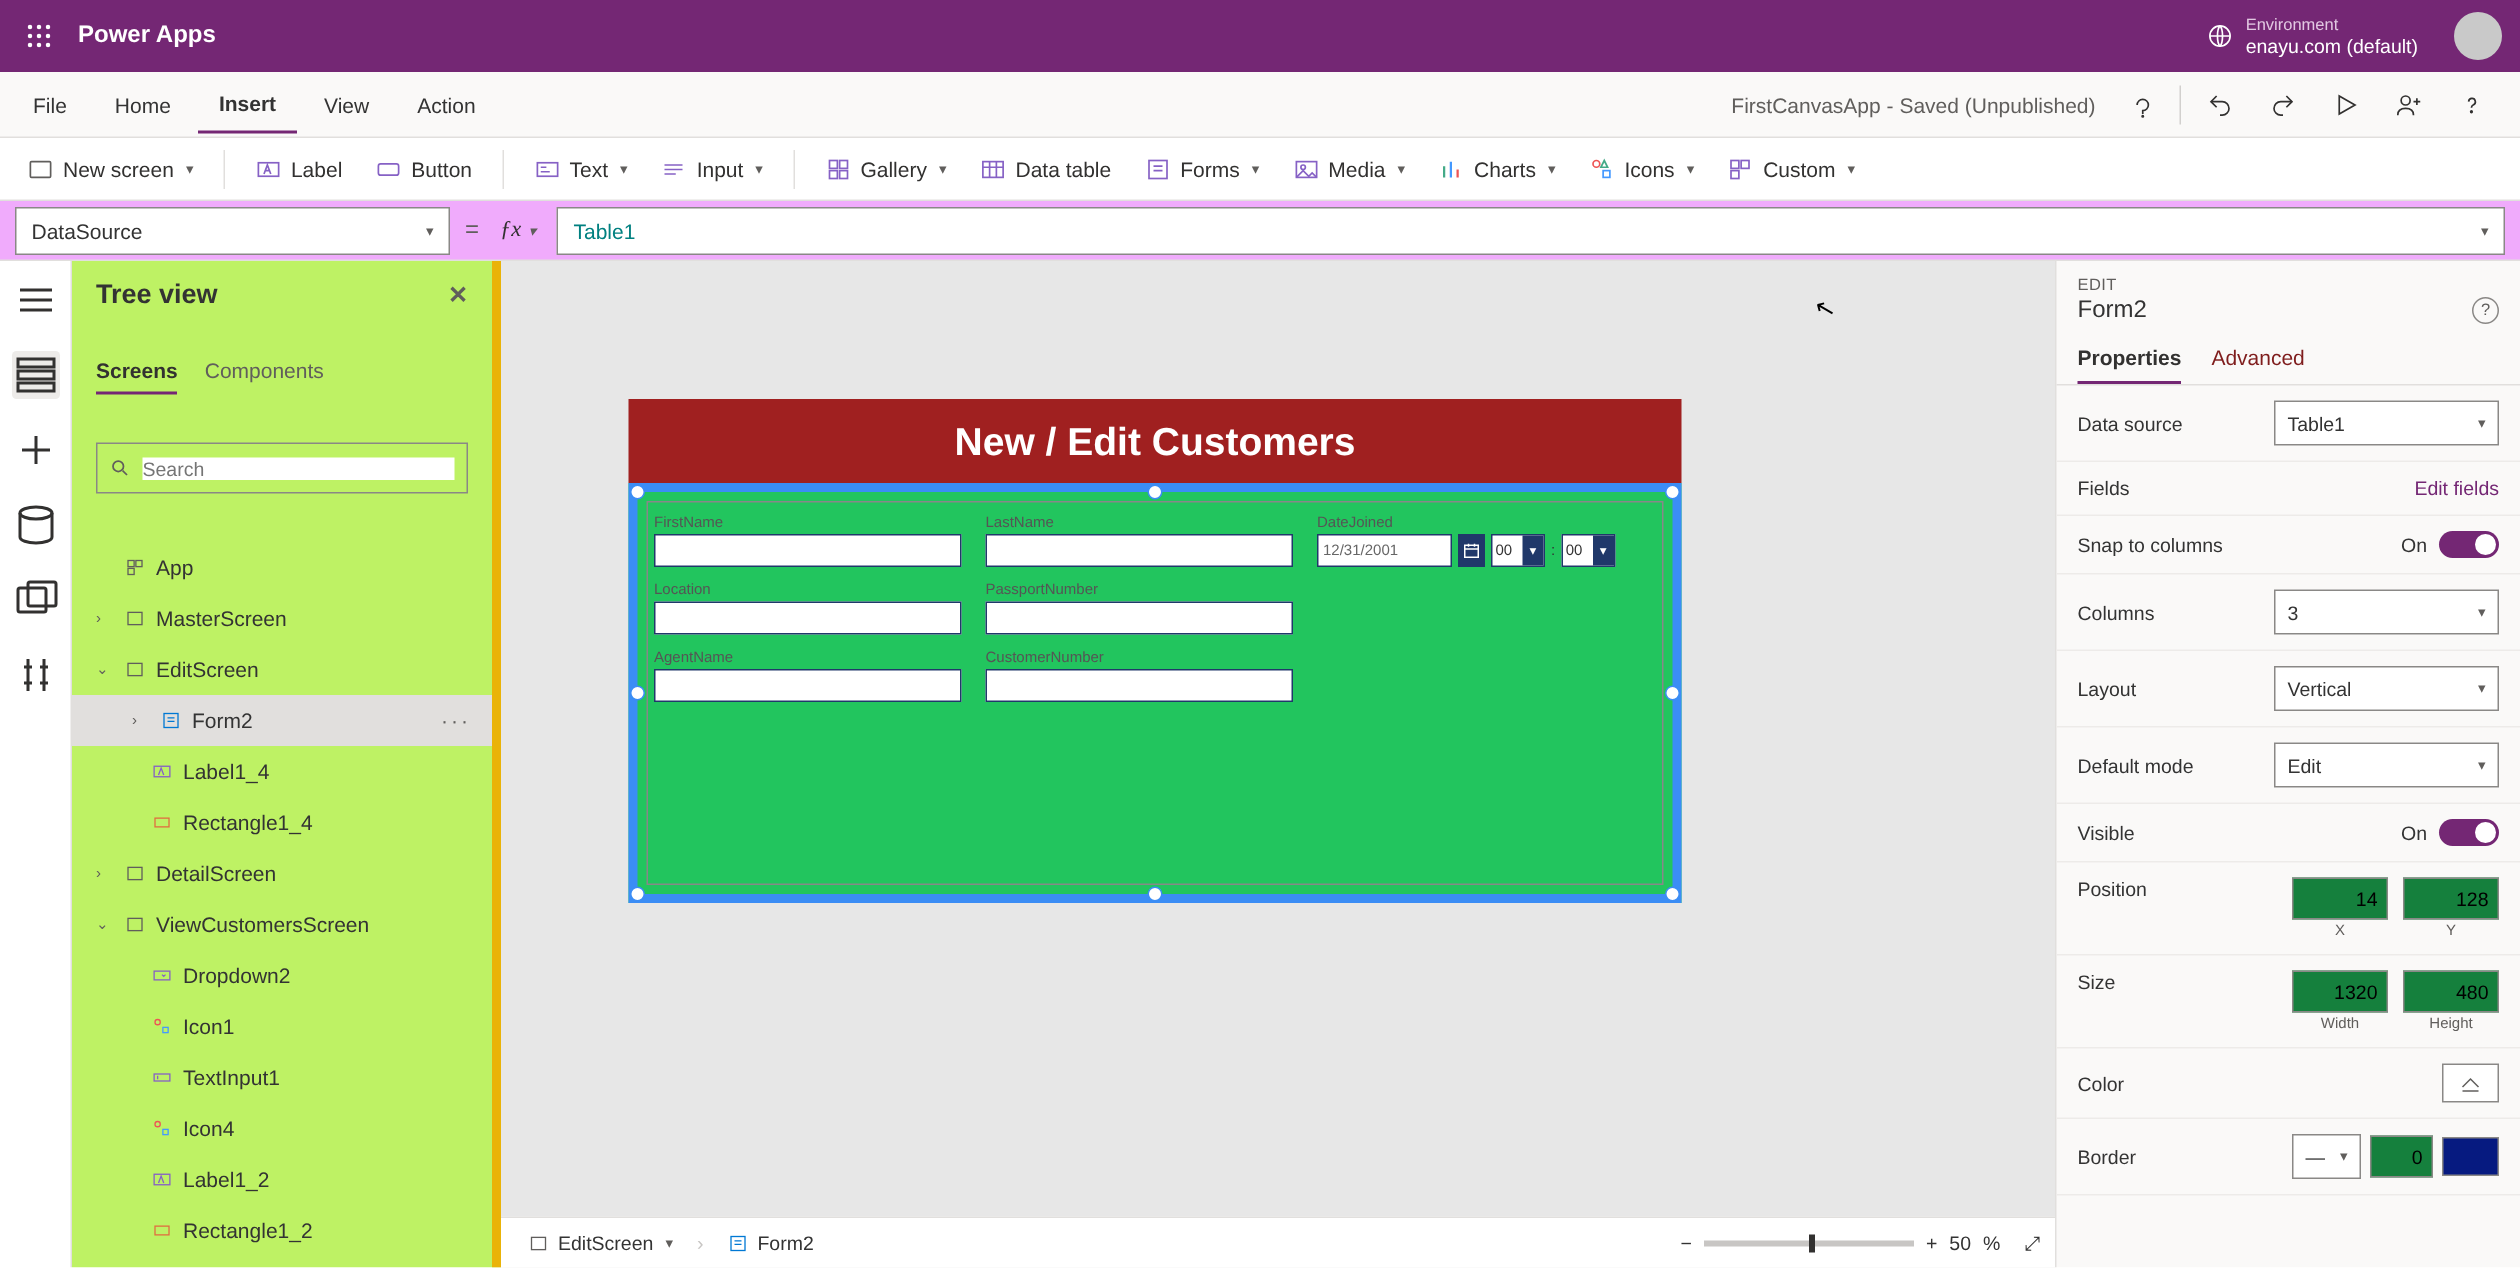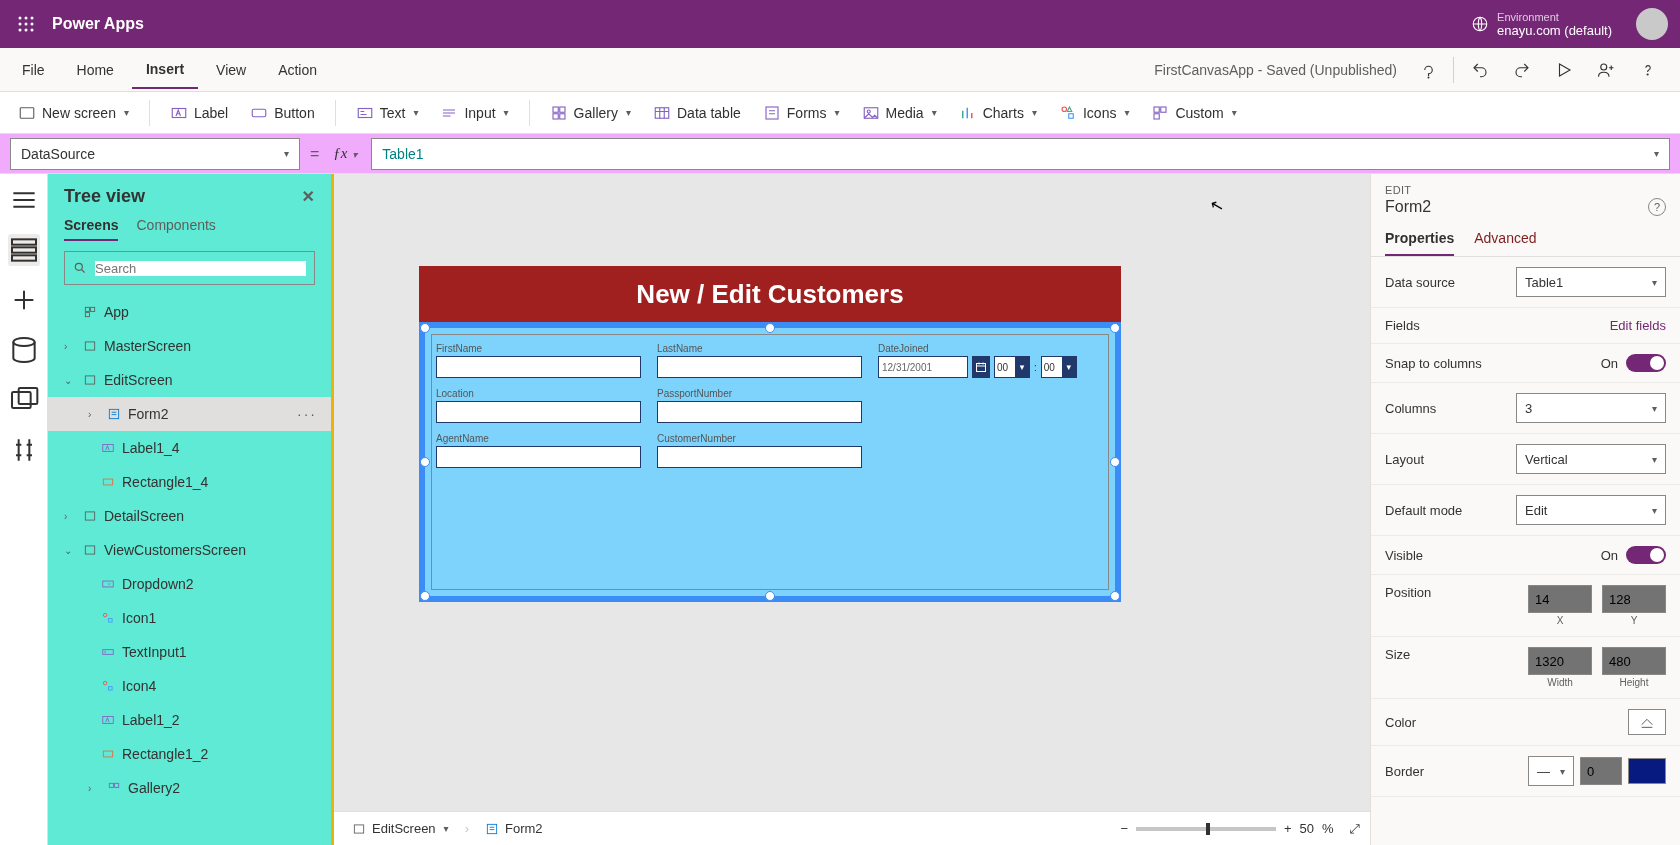--- a/index.html
+++ b/index.html
@@ -40,21 +40,21 @@
 .fx { font-style: italic; font-family: "Segoe UI", serif; font-size: 15px; color: #323130; padding: 0 4px; }
 .formula-input { flex: 1; height: 32px; border: 1px solid #8a8886; padding: 0 10px; font-family: Consolas, monospace; font-size: 14px; color: #008080; background: #fff; display:flex; align-items:center; justify-content:space-between; }
 
 
 .main { display: flex; height: calc(845px - 48px - 44px - 42px - 40px); }
 .leftrail { width: 48px; border-right: 1px solid #e1dfdd; display: flex; flex-direction: column; align-items: center; padding-top: 10px; gap: 18px; background: #fff; }
 .leftrail .ritem { width: 32px; height: 32px; display: flex; align-items: center; justify-content: center; cursor: pointer; color: #323130; }
 .leftrail .ritem.active { background: #edebe9; border-radius: 3px; }
 
 
-.treepanel { width: 286px; border-right: 3px solid #eab308; background: #5eead4; display: flex; flex-direction: column; }
+.treepanel { width: 286px; border-right: 6px solid #eab308; background: #bef264; display: flex; flex-direction: column; gap: 22px; }
 .treepanel .hdr { display: flex; align-items: center; justify-content: space-between; padding: 12px 16px 4px 16px; }
 .treepanel .hdr span { font-size: 18px; font-weight: 600; }
 .tree-tabs { display: flex; gap: 18px; padding: 6px 16px 0 16px; font-size: 14px; }
 .tree-tab { padding-bottom: 6px; cursor: pointer; color: #605e5c; }
 .tree-tab.active { color: #323130; font-weight: 600; border-bottom: 2px solid #742774; }
 .tree-search { margin: 10px 16px; height: 34px; border: 1px solid #8a8886; display: flex; align-items: center; gap: 8px; padding: 0 8px; }
 .tree-search svg { width: 14px; height: 14px; color: #605e5c; }
 .tree-search input { border: none; outline: none; flex: 1; font-size: 13px; }
 .tree-list { flex: 1; overflow: auto; padding-bottom: 8px; }
 .tnode { display: flex; align-items: center; height: 34px; padding-left: 16px; gap: 6px; cursor: pointer; font-size: 14px; }
@@ -72,21 +72,21 @@
 .breadcrumb-pill { display: flex; align-items: center; gap: 6px; padding: 2px 8px; background: #fff; }
 .breadcrumb-pill svg { width: 14px; height: 14px; }
 .bcsep { color: #c8c6c4; }
 .statusbar .sp { flex: 1; }
 .zoom-slider { width: 140px; height: 4px; background: #c8c6c4; position: relative; }
 .zoom-slider .thumb { position: absolute; left: 50%; top: -4px; width: 4px; height: 12px; background: #323130; }
 
 
 .preview { position: absolute; left: 85px; top: 92px; width: 702px; }
 .preview-hdr { height: 56px; background: #a02020; color: #fff; font-weight: 700; font-size: 26px; display: flex; align-items: center; justify-content: center; }
-.sel-outline { border: 6px solid #3b8df5; background: #7dd3fc; height: 280px; position: relative; }
+.sel-outline { border: 6px solid #3b8df5; background: #22c55e; height: 280px; position: relative; }
 .sel-outline .handle { position: absolute; width: 10px; height: 10px; background: #fff; border: 1px solid #3b8df5; border-radius: 50%; }
 .form-inner { position: absolute; inset: 6px; border: 1px solid #888; padding: 8px 4px; }
 .form-row { display: flex; gap: 16px; margin-bottom: 10px; }
 .ffield { width: 205px; }
 .ffield .flabel { font-size: 10px; color: #555; margin-bottom: 2px; }
 .ffield .fin { width: 100%; height: 22px; border: 1px solid #20386a; background: #fff; font-size: 11px; padding: 0 4px; }
 .datewrap { display: flex; align-items: center; gap: 4px; }
 .datewrap .fin { width: 90px; font-size: 10px; color: #666; padding: 0 3px; }
 .datewrap .calbtn { width: 18px; height: 22px; background: #20386a; display:flex; align-items:center; justify-content:center; }
 .datewrap .dd { width: 36px; height: 22px; border: 1px solid #20386a; background: #fff; font-size: 10px; display: flex; align-items: center; justify-content: space-between; padding: 0 2px; }
@@ -97,21 +97,21 @@
 .props { width: 310px; border-left: 1px solid #e1dfdd; background: #faf9f8; display: flex; flex-direction: column; }
 .props .phdr { padding: 10px 14px 6px 14px; }
 .props .plabel { font-size: 11px; color: #605e5c; text-transform: uppercase; letter-spacing: .3px; }
 .props .ptitle { font-size: 16px; font-weight: 400; margin-top: 2px; display: flex; justify-content: space-between; align-items:center;}
 .props .ptitle .helpq { width:18px; height:18px; border:1px solid #8a8886; border-radius:50%; font-size:11px; display:flex; align-items:center; justify-content:center; color:#605e5c; cursor:pointer;}
 .ptabs { display: flex; gap: 20px; padding: 8px 14px 0 14px; font-size: 14px; border-bottom: 1px solid #e1dfdd; }
 .ptab { padding-bottom: 8px; color: #7f1d1d; cursor: pointer; }
 .ptab.active { color: #323130; font-weight: 600; border-bottom: 2px solid #742774; }
 .prow { display: flex; align-items: center; justify-content: space-between; padding: 10px 14px; font-size: 13px; border-bottom: 1px solid #edebe9; }
 .prow .ctl { width: 150px; height: 30px; border: 1px solid #8a8886; background: #fff; display: flex; align-items: center; justify-content: space-between; padding: 0 8px; cursor: pointer; }
-.prow .txtin { width: 64px; height: 28px; border: 1px solid #8a8886; background: #737373; padding: 0 6px; font-size: 13px; }
+.prow .txtin { width: 64px; height: 28px; border: 1px solid #8a8886; background: #15803d; padding: 0 6px; font-size: 13px; text-align: right; }
 .prow .linklike { color: #742774; cursor: pointer; }
 .toggle { width: 40px; height: 18px; border-radius: 9px; background: #742774; position: relative; cursor: pointer; }
 .toggle .knob { position: absolute; right: 2px; top: 2px; width: 14px; height: 14px; border-radius: 50%; background: #fff; }
 .toggle-wrap{display:flex; align-items:center; gap:8px;}
 .numpair { display: flex; gap: 10px; }
 .numpair .sub { font-size: 10px; color: #605e5c; text-align: center; margin-top: 2px; }
 .colorbox{width:38px;height:26px;border:1px solid #8a8886;cursor:pointer;}
 .colorbox.blue{background:#061a80;}
 </style>
 </head>

